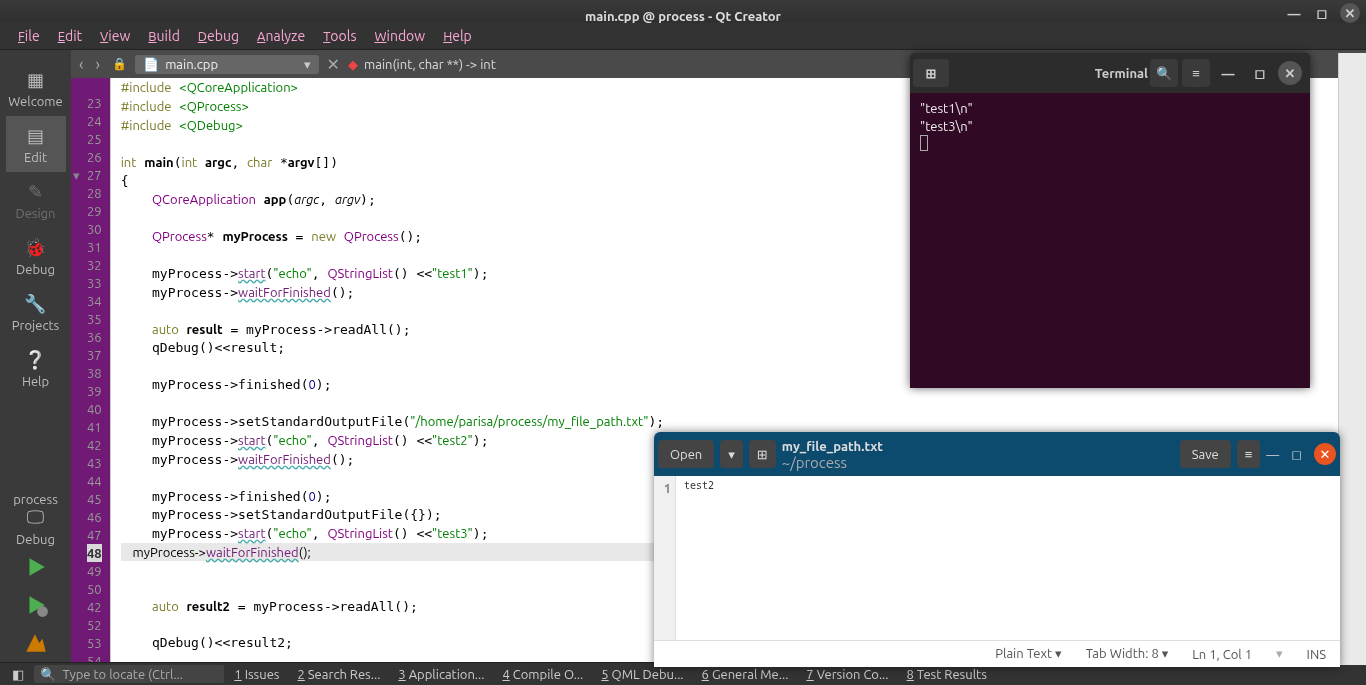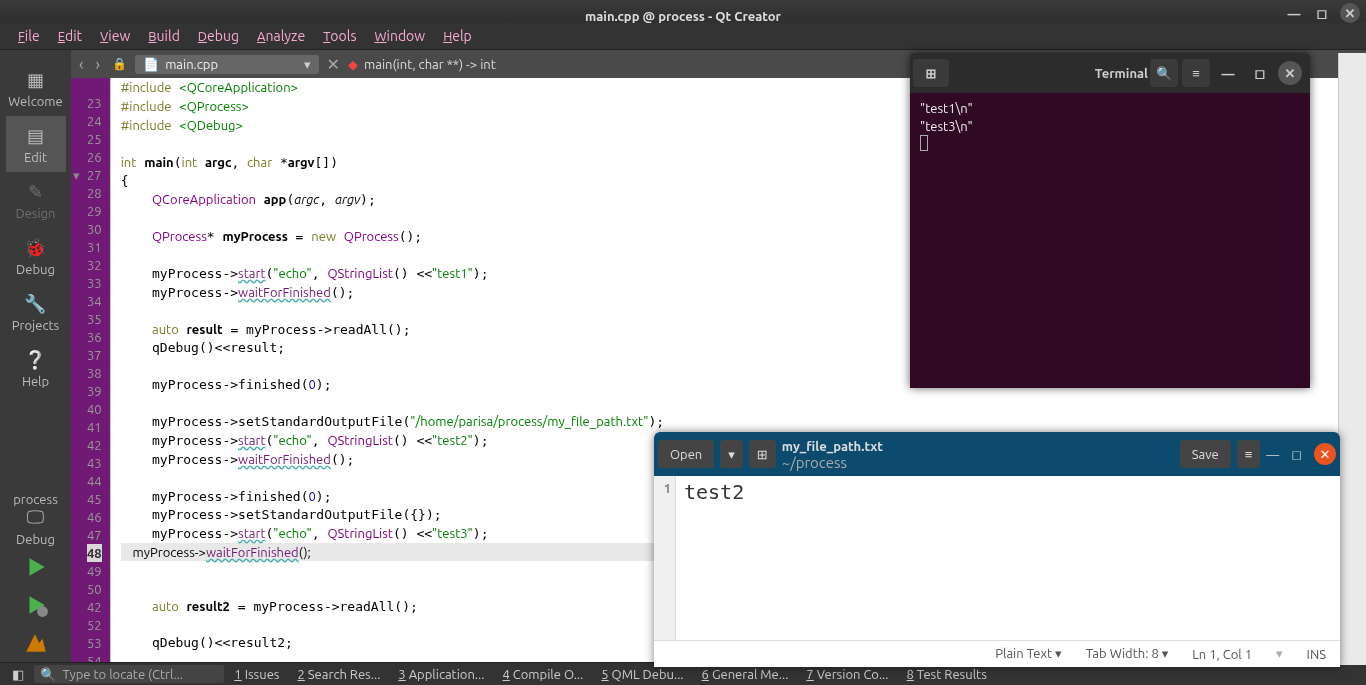--- a/index.html
+++ b/index.html
@@ -58,21 +58,21 @@
 .gedit .gh{height:44px;background:#0c4a6e;display:flex;align-items:center;padding:0 4px;gap:6px;border-radius:6px 6px 0 0}
 .gedit .gbtn{background:#444;color:#ddd;padding:4px 12px;border-radius:4px;cursor:pointer;font-size:13px;height:28px;display:flex;align-items:center}
 .gedit .gbtn.dd{padding:4px 8px}
 .gedit .gttl{flex:1;text-align:left;color:#ddd;font-size:14px;font-weight:bold}
 .gedit .gttl small{display:block;font-size:15px;color:#aaa;font-weight:normal}
 .gedit .gwc{display:flex;gap:12px;align-items:center}
 .gedit .gwc span{color:#ccc;cursor:pointer}
 .gedit .gwc .gcl{background:#e95420;border-radius:50%;width:22px;height:22px;display:flex;align-items:center;justify-content:center;color:#fff}
 .gedit .gbody{display:flex;height:164px}
 .gedit .ggut{width:22px;background:#f0f0f0;border-right:1px solid #ddd;text-align:right;padding:4px 4px;font-family:monospace;font-size:14px;color:#888}
-.gedit .gtxt{flex:1;padding:4px 8px;font-family:monospace;font-size:20px;color:#333}
+.gedit .gtxt{flex:1;padding:4px 8px;font-family:monospace;font-size:10px;color:#333}
 .gedit .gstatus{height:26px;border-top:1px solid #ddd;display:flex;align-items:center;justify-content:flex-end;gap:24px;padding:0 14px;color:#555;font-size:13px}
 .rightstrip{position:absolute;right:0;top:53px;width:28px;height:612px;background:#eaeaea;border-left:1px solid #ccc}
 </style>
 </head>
 <body>
 
 <div class="titlebar">
  <span>main.cpp @ process - Qt Creator</span>
  <div class="wincontrols">
   <span>—</span>

